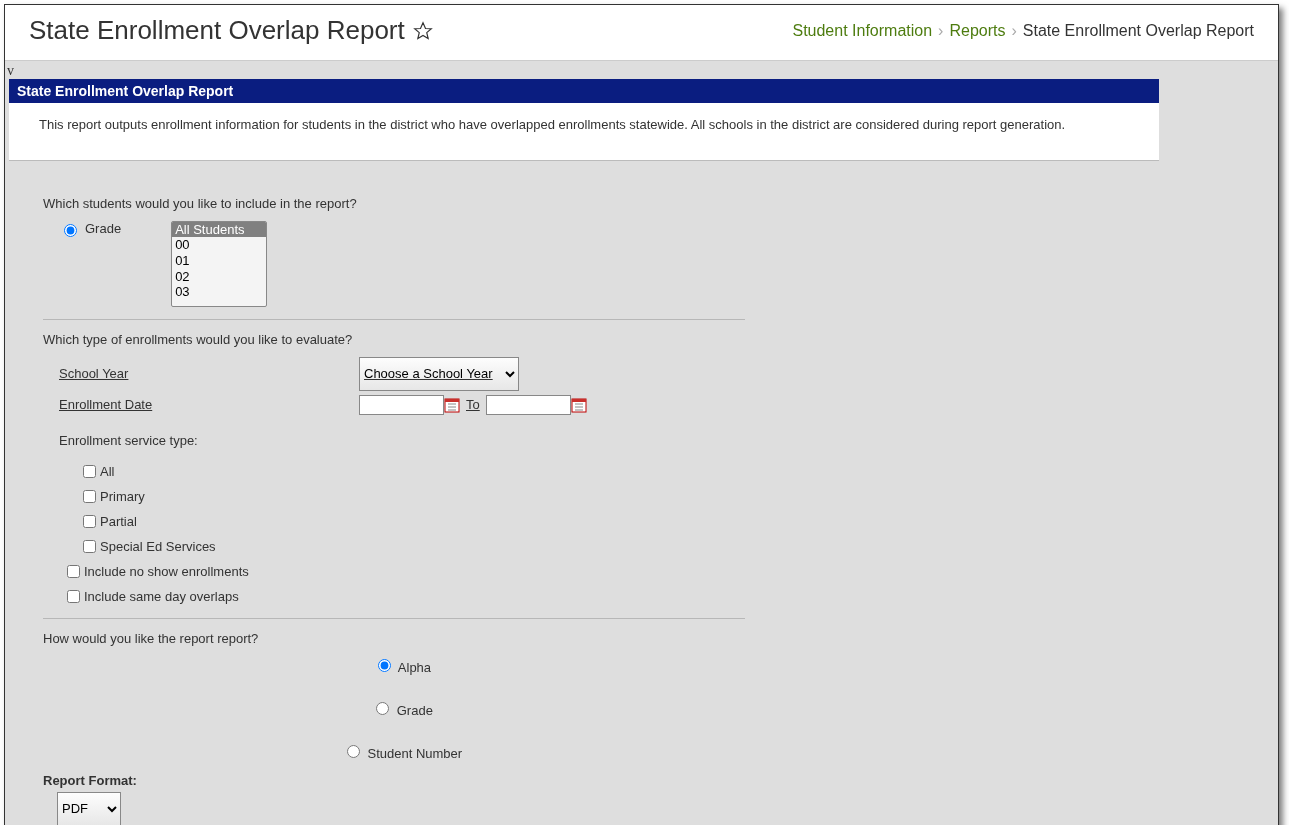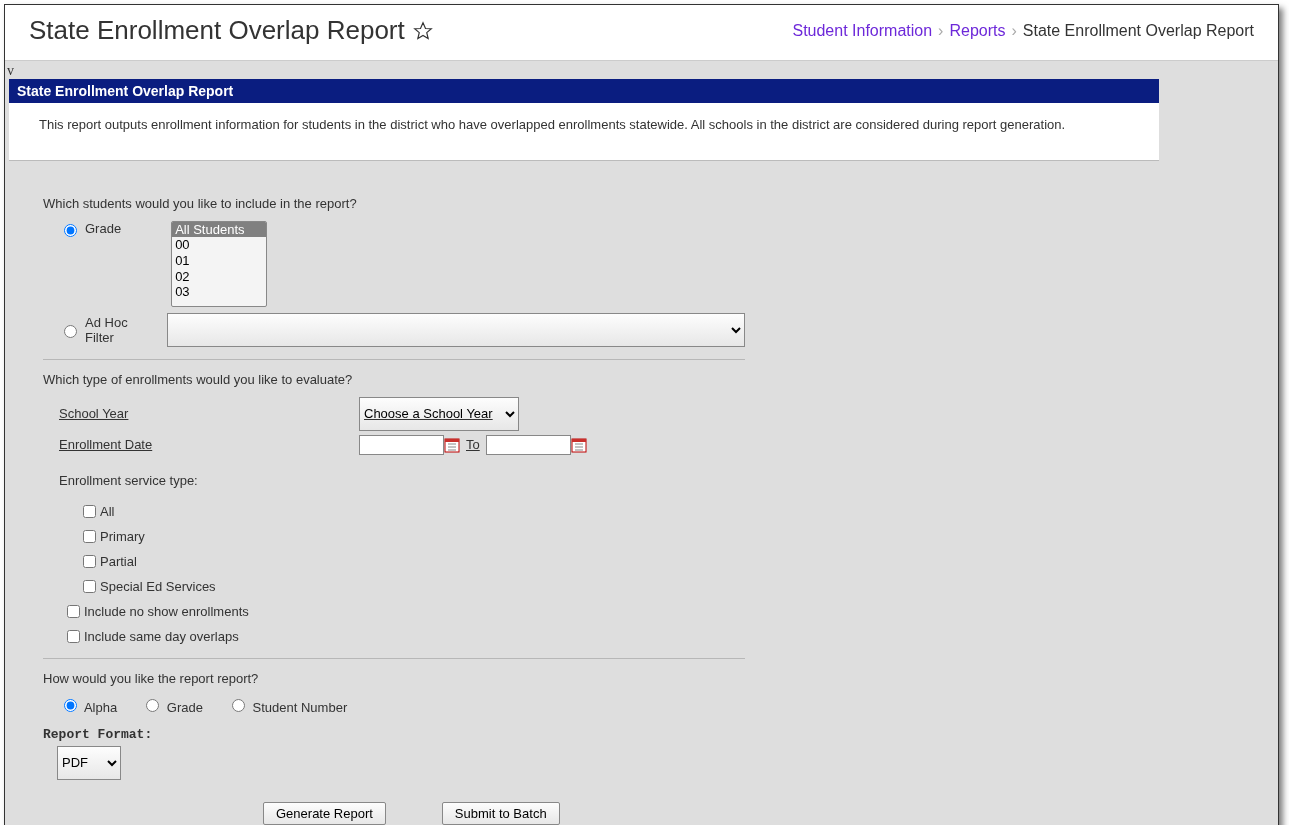--- a/index.html
+++ b/index.html
@@ -23,21 +23,21 @@
       justify-content: space-between;
       align-items: center;
       padding: 10px 24px 14px 24px;
       background: #fff;
       border-bottom: 1px solid #ccc;
     }
     .title-group { display: flex; align-items: center; gap: 8px; }
     .page-title { font-size: 26px; font-weight: 400; color: #333; }
     .star-icon { width: 20px; height: 20px; fill: none; stroke: #333; stroke-width: 1.4; }
     .breadcrumb { font-size: 16px; display: flex; align-items: center; gap: 6px; }
-    .breadcrumb a { color: #6d28d9; text-decoration: none; cursor: pointer; }
+    .breadcrumb a { color: #4d7c0f; text-decoration: none; cursor: pointer; }
     .breadcrumb .sep { color: #aaa; }
     .breadcrumb .current { color: #333; }
 
     .gray-area { background: #dedede; padding: 0 0 20px 0; }
     .stray-v { font-family: Georgia, serif; font-size: 14px; padding: 2px 0 0 2px; color:#333; }
 
     .panel {
       width: 1150px;
       margin: 0 auto 0 4px;
       background: #fff;
@@ -92,22 +92,22 @@
 
     .date-input {
       width: 85px; height: 20px; border:1px solid #888; background:#fff;
       font-size:12px; padding: 0 2px;
     }
     .cal-icon { width:16px; height:16px; display:inline-block; vertical-align:middle; margin-left:0px;}
 
     .checkbox-row { display:flex; align-items:center; margin:6px 0 6px 36px; }
     .checkbox-row.outer { margin-left: 20px; }
 
-    .sort-row { margin: 8px 0 12px 16px; display:flex; gap:24px; align-items:center;}
-    .report-format-label { font-weight: bold; margin-left:0px;font-family:Liberation Mono, monospace;}
+    .sort-row { margin: 8px 0 12px 16px; display:flex; gap:24px; align-items:center;flex-direction:column;}
+    .report-format-label { font-weight: bold; margin-left:0px;}
     .format-select { width: 64px; height: 22px; }
 
     .button-row { display:flex; gap: 56px; margin: 22px 0 0 220px; }
     button.action {
       background: linear-gradient(#fdfdfd, #e7e7e7);
       border: 1px solid #888;
       border-radius: 2px;
       padding: 3px 12px;
       font-size: 13px;
       cursor: pointer;
@@ -154,25 +154,20 @@
         <label style="margin-right:50px">Grade</label>
         <select multiple="" size="5" class="multi">
           <option class="sel">All Students</option>
           <option>00</option>
           <option>01</option>
           <option>02</option>
           <option>03</option>
         </select>
       </div>
 
-      <div class="radio-row" style="align-items:center;">
-        <input type="radio" name="stud" style="">
-        <label style="margin-right:10px">Ad Hoc Filter</label>
-        <select class="dropdown adhoc-select"><option></option></select>
-      </div>
 
       <div class="section-sep"></div>
 
       <div class="q-heading">Which type of enrollments would you like to evaluate?</div>
 
       <div class="field-row">
         <div class="field-label">School Year</div>
         <select class="dropdown" style="width:160px">
           <option>Choose a School Year</option>
         </select>

